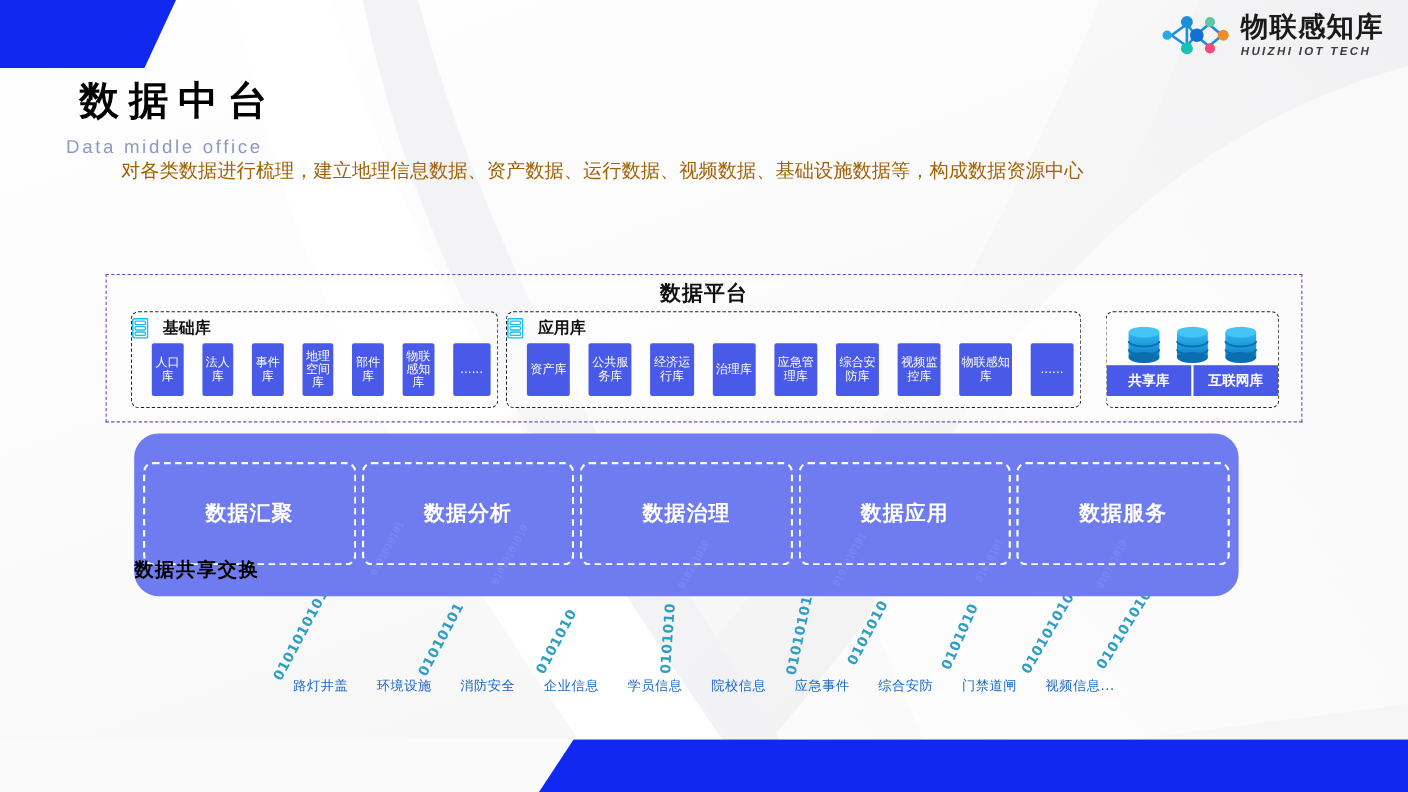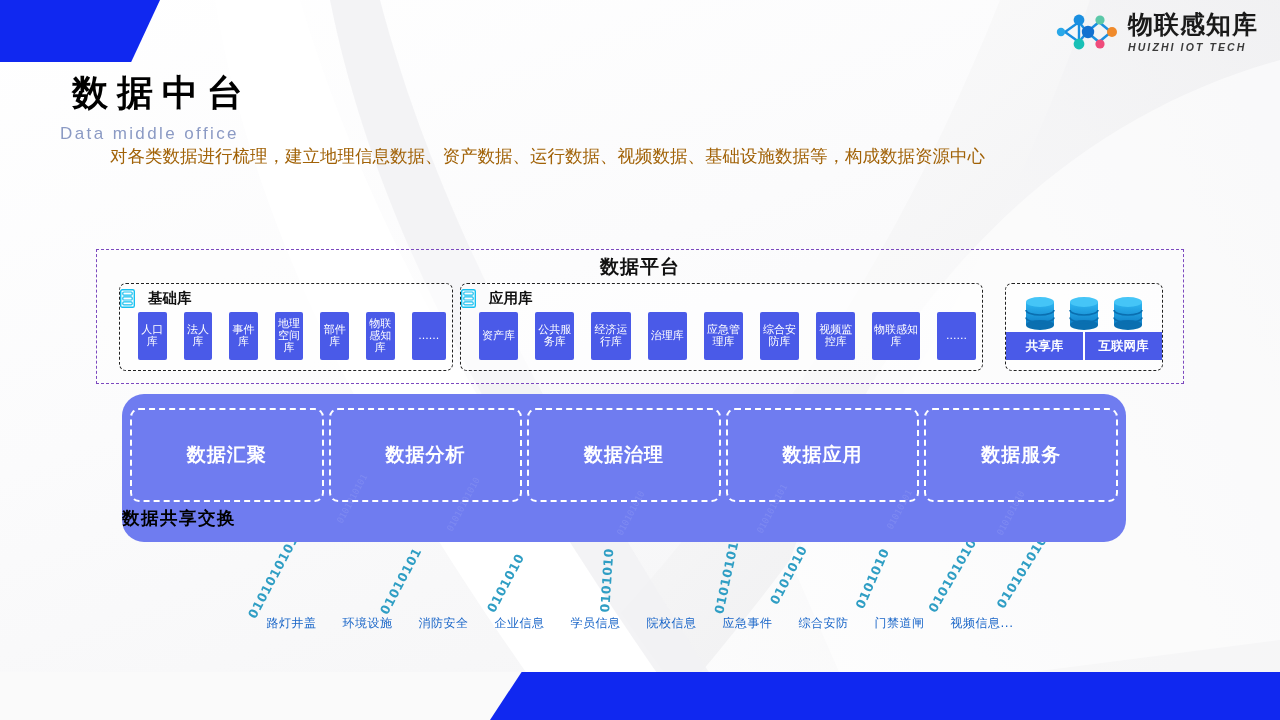--- a/index.html
+++ b/index.html
@@ -74,21 +74,21 @@
   .db-labels { display:flex; height:28px; }
   .db-labels div { flex:1; background:#4a5ae8; color:#fff; font-size:12.5px; font-weight:bold;
                    display:flex; align-items:center; justify-content:center;
                    font-family:"DejaVu Sans","Liberation Sans",sans-serif; }
   .db-labels div + div { border-left:2px solid #fff; }
 
   
   .cap-panel { position:absolute; left:122px; top:394px; width:1004px; height:148px;
                background:#6f7cf0; border-radius:22px; z-index:5; overflow:hidden; }
   .cap-panel .cap-bits { position:absolute; inset:0; opacity:.20; }
-  .cap-row { position:absolute; left:8px; right:8px; top:14px; display:flex; gap:5px; }
+  .cap-row { position:absolute; left:8px; right:8px; top:26px; display:flex; gap:5px; }
   .cap-card { flex:1; height:90px; border:2px dashed #ffffff; border-radius:9px;
               display:flex; align-items:center; justify-content:center;
               color:#fff; font-size:19px; font-weight:bold; letter-spacing:1px;
               font-family:"DejaVu Sans","Liberation Sans",sans-serif; }
   .cap-bottom { position:absolute; left:0; right:0; bottom:12px; text-align:left;
                 color:#000000; font-size:17.5px; font-weight:bold; letter-spacing:1.5px;
                 font-family:"DejaVu Sans","Liberation Sans",sans-serif; }
 
   
   .streams { position:absolute; left:0; top:540px; width:1280px; height:80px; z-index:4; }

